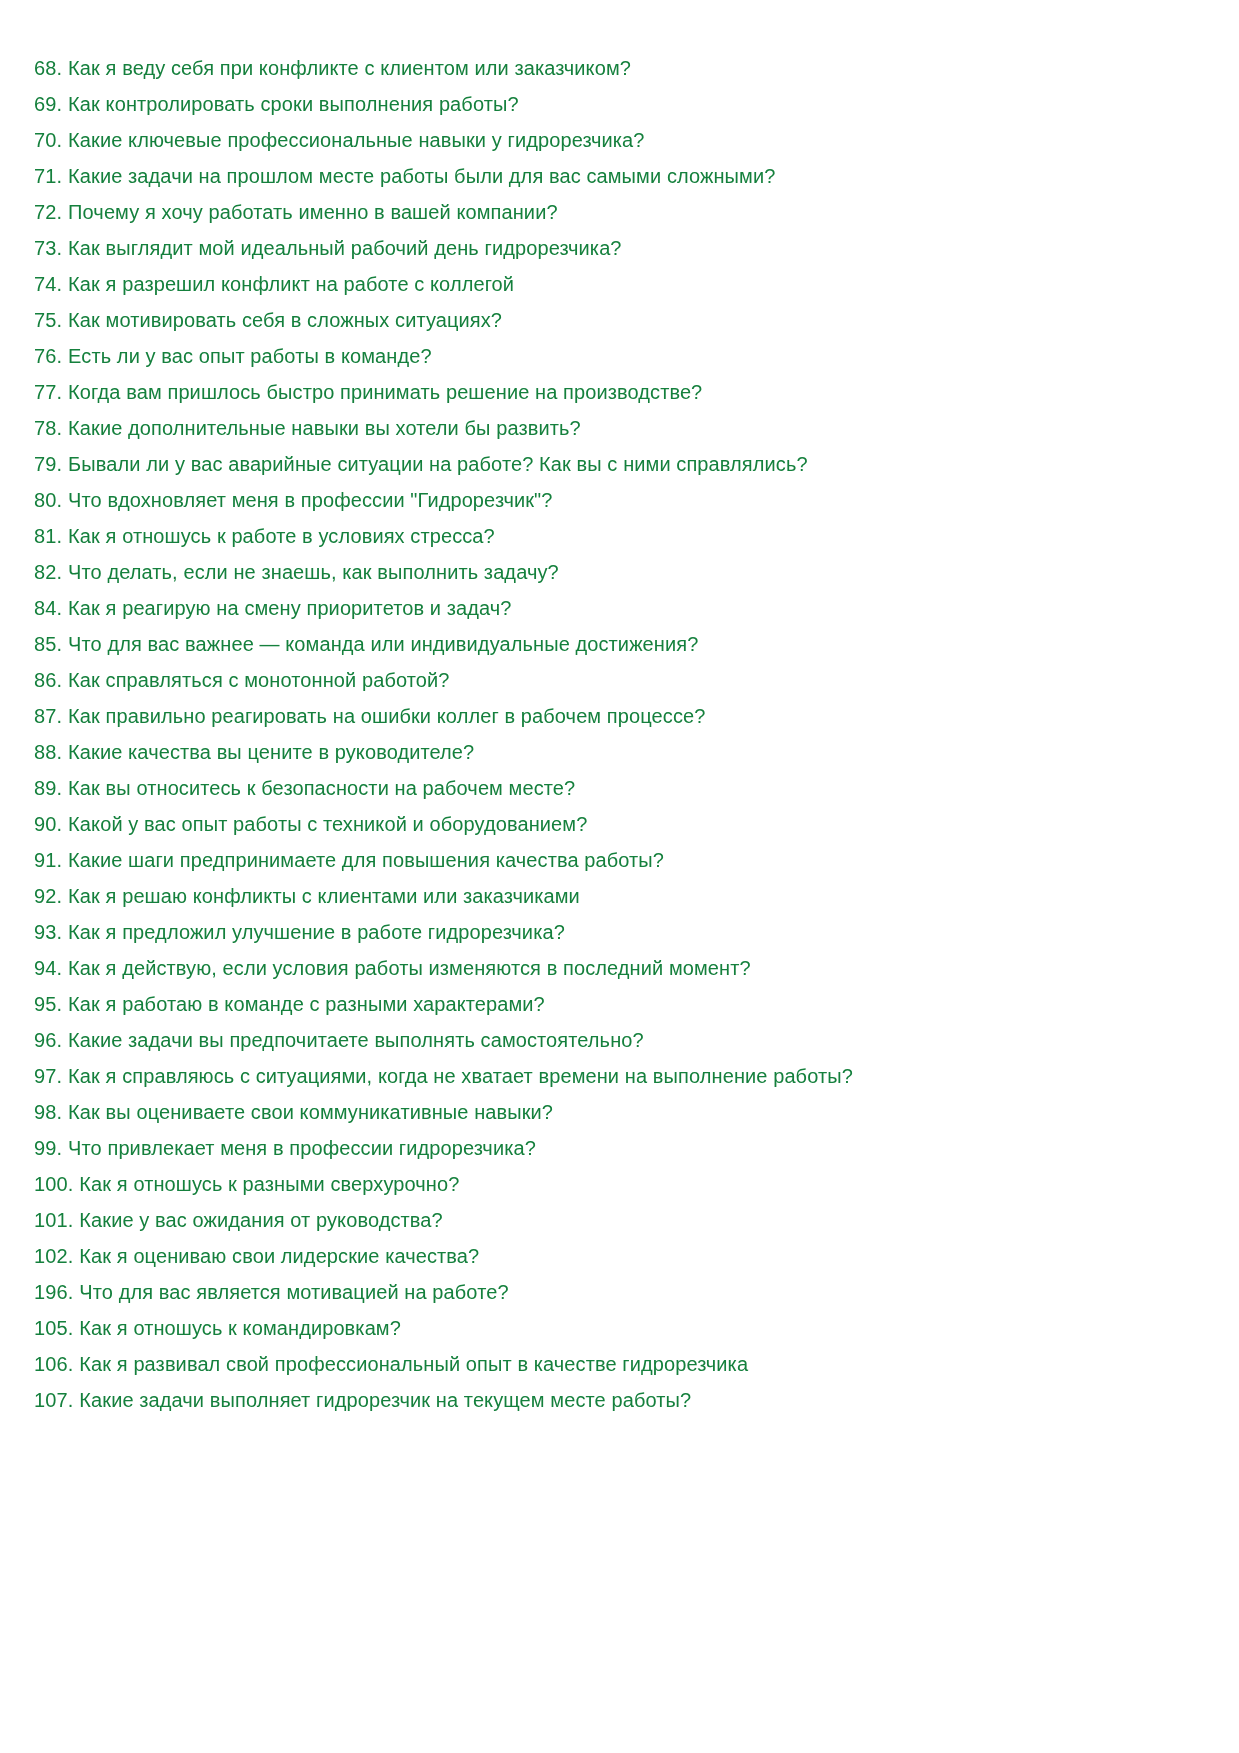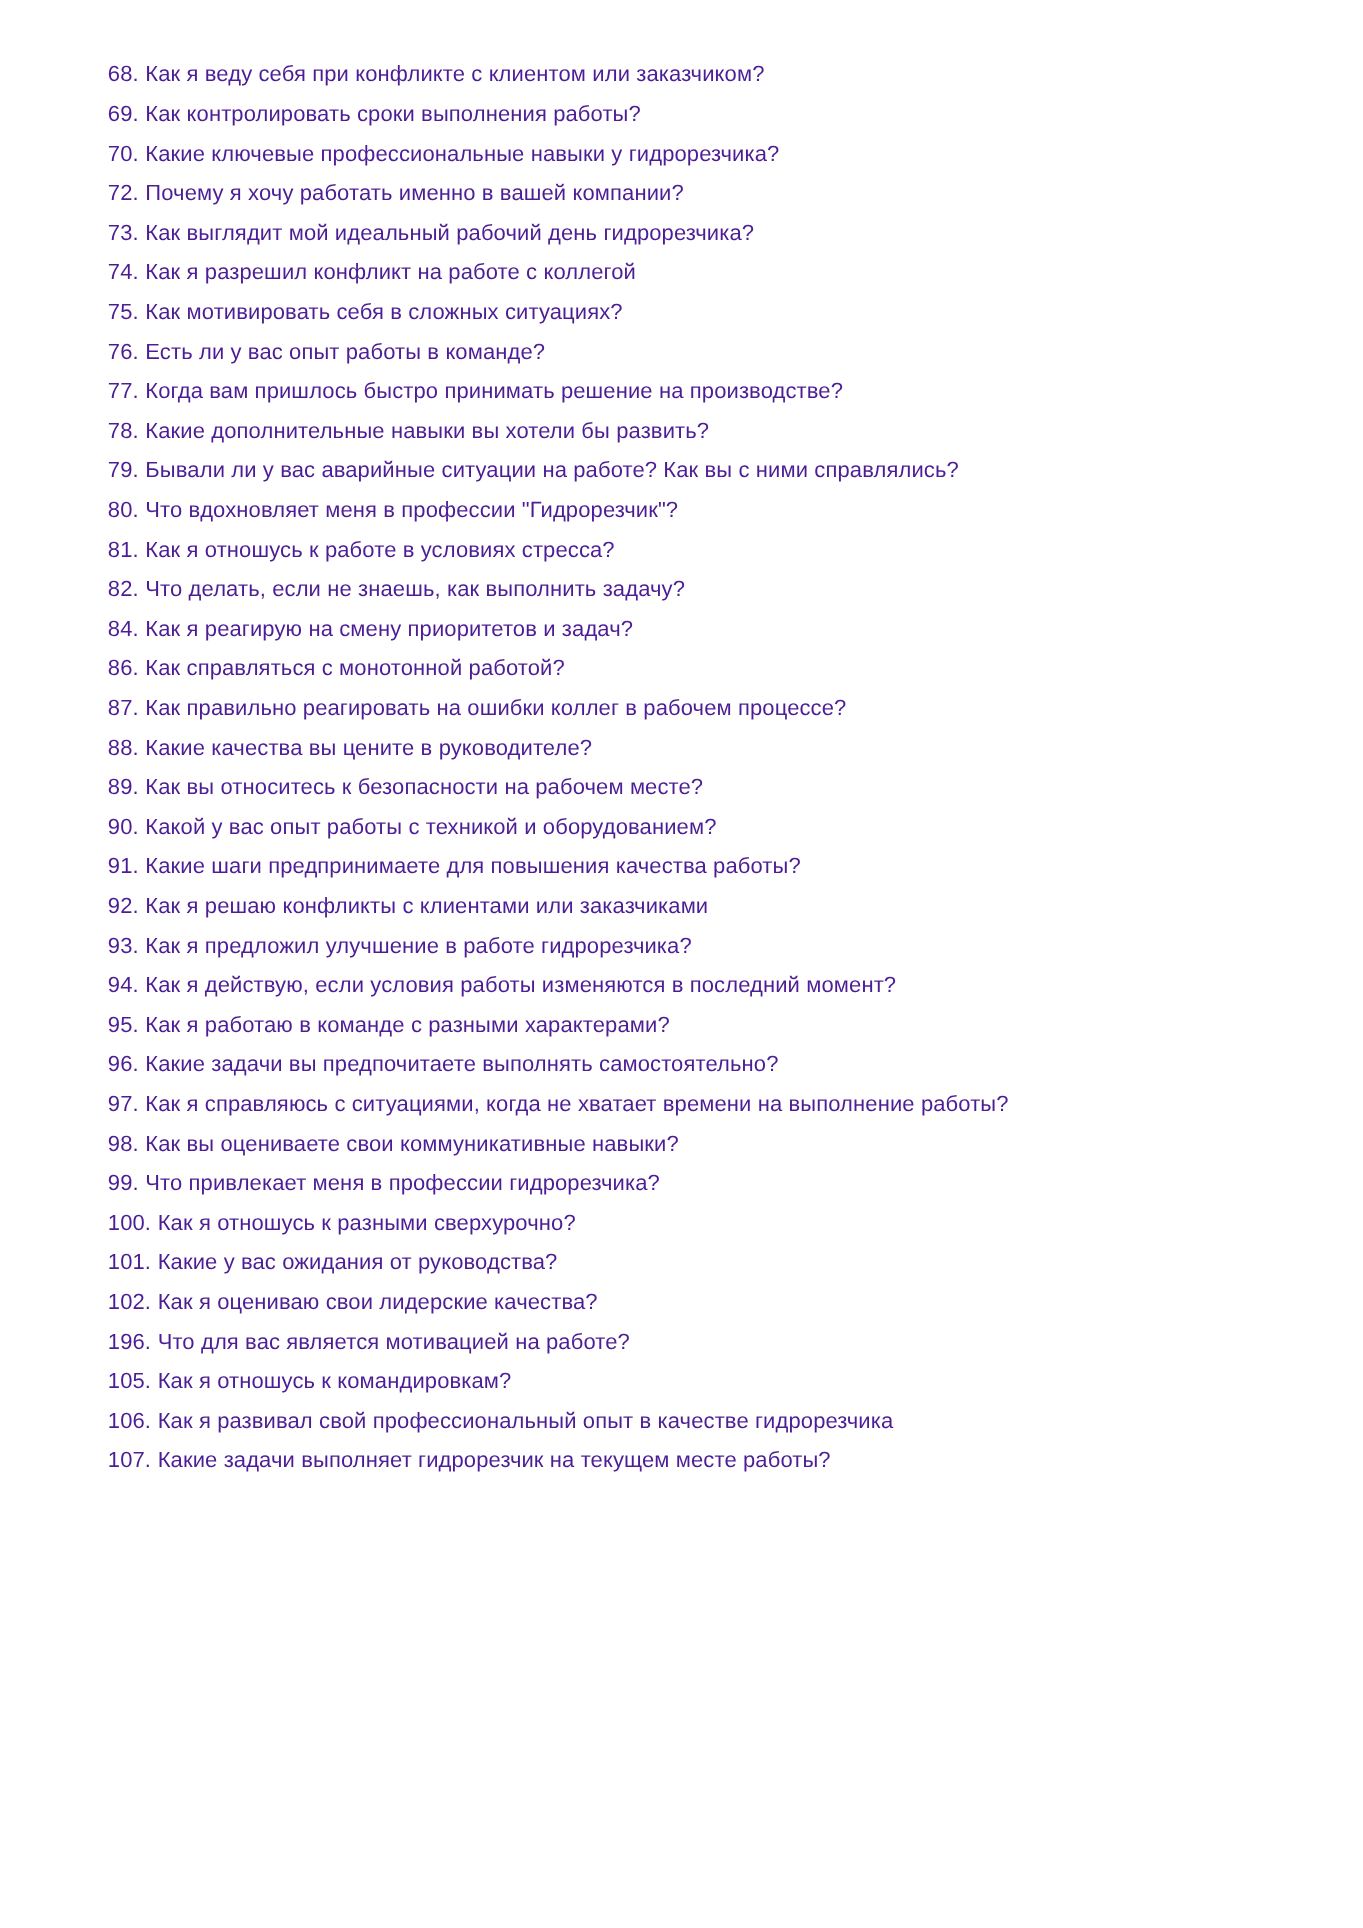--- a/index.html
+++ b/index.html
@@ -5,23 +5,23 @@
   html, body {
     margin: 0;
     padding: 0;
     background: #ffffff;
   }
   .page {
     width: 1239px;
     height: 1753px;
     background: #ffffff;
     box-sizing: border-box;
-    padding: 50px 80px 0 98px;
+    padding: 50px 80px 0 34px;
     font-family: "Liberation Sans", "DejaVu Sans", sans-serif;
-    color: #4c1d95;
+    color: #15803d;
     overflow: hidden;
   }
   .question-list {
     margin: 0;
     padding: 0;
     list-style: none;
   }
   .question-item {
     font-size: 20px;
     line-height: 36px;
@@ -33,32 +33,34 @@
   }
 </style>
 </head>
 <body>
 
 <div class="page">
   <div class="question-list" id="question-list">
       <div class="question-item"><span class="question-number">68.</span><span class="question-text">Как я веду себя при конфликте с клиентом или заказчиком?</span></div>
       <div class="question-item"><span class="question-number">69.</span><span class="question-text">Как контролировать сроки выполнения работы?</span></div>
       <div class="question-item"><span class="question-number">70.</span><span class="question-text">Какие ключевые профессиональные навыки у гидрорезчика?</span></div>
+      <div class="question-item"><span class="question-number">71.</span><span class="question-text">Какие задачи на прошлом месте работы были для вас самыми сложными?</span></div>
       <div class="question-item"><span class="question-number">72.</span><span class="question-text">Почему я хочу работать именно в вашей компании?</span></div>
       <div class="question-item"><span class="question-number">73.</span><span class="question-text">Как выглядит мой идеальный рабочий день гидрорезчика?</span></div>
       <div class="question-item"><span class="question-number">74.</span><span class="question-text">Как я разрешил конфликт на работе с коллегой</span></div>
       <div class="question-item"><span class="question-number">75.</span><span class="question-text">Как мотивировать себя в сложных ситуациях?</span></div>
       <div class="question-item"><span class="question-number">76.</span><span class="question-text">Есть ли у вас опыт работы в команде?</span></div>
       <div class="question-item"><span class="question-number">77.</span><span class="question-text">Когда вам пришлось быстро принимать решение на производстве?</span></div>
       <div class="question-item"><span class="question-number">78.</span><span class="question-text">Какие дополнительные навыки вы хотели бы развить?</span></div>
       <div class="question-item"><span class="question-number">79.</span><span class="question-text">Бывали ли у вас аварийные ситуации на работе? Как вы с ними справлялись?</span></div>
       <div class="question-item"><span class="question-number">80.</span><span class="question-text">Что вдохновляет меня в профессии "Гидрорезчик"?</span></div>
       <div class="question-item"><span class="question-number">81.</span><span class="question-text">Как я отношусь к работе в условиях стресса?</span></div>
       <div class="question-item"><span class="question-number">82.</span><span class="question-text">Что делать, если не знаешь, как выполнить задачу?</span></div>
       <div class="question-item"><span class="question-number">84.</span><span class="question-text">Как я реагирую на смену приоритетов и задач?</span></div>
+      <div class="question-item"><span class="question-number">85.</span><span class="question-text">Что для вас важнее — команда или индивидуальные достижения?</span></div>
       <div class="question-item"><span class="question-number">86.</span><span class="question-text">Как справляться с монотонной работой?</span></div>
       <div class="question-item"><span class="question-number">87.</span><span class="question-text">Как правильно реагировать на ошибки коллег в рабочем процессе?</span></div>
       <div class="question-item"><span class="question-number">88.</span><span class="question-text">Какие качества вы цените в руководителе?</span></div>
       <div class="question-item"><span class="question-number">89.</span><span class="question-text">Как вы относитесь к безопасности на рабочем месте?</span></div>
       <div class="question-item"><span class="question-number">90.</span><span class="question-text">Какой у вас опыт работы с техникой и оборудованием?</span></div>
       <div class="question-item"><span class="question-number">91.</span><span class="question-text">Какие шаги предпринимаете для повышения качества работы?</span></div>
       <div class="question-item"><span class="question-number">92.</span><span class="question-text">Как я решаю конфликты с клиентами или заказчиками</span></div>
       <div class="question-item"><span class="question-number">93.</span><span class="question-text">Как я предложил улучшение в работе гидрорезчика?</span></div>
       <div class="question-item"><span class="question-number">94.</span><span class="question-text">Как я действую, если условия работы изменяются в последний момент?</span></div>
       <div class="question-item"><span class="question-number">95.</span><span class="question-text">Как я работаю в команде с разными характерами?</span></div>

